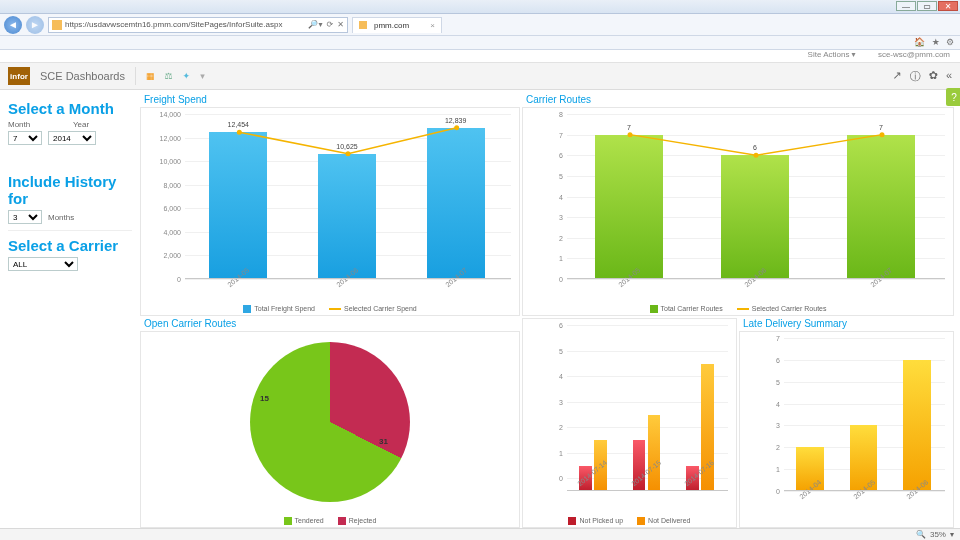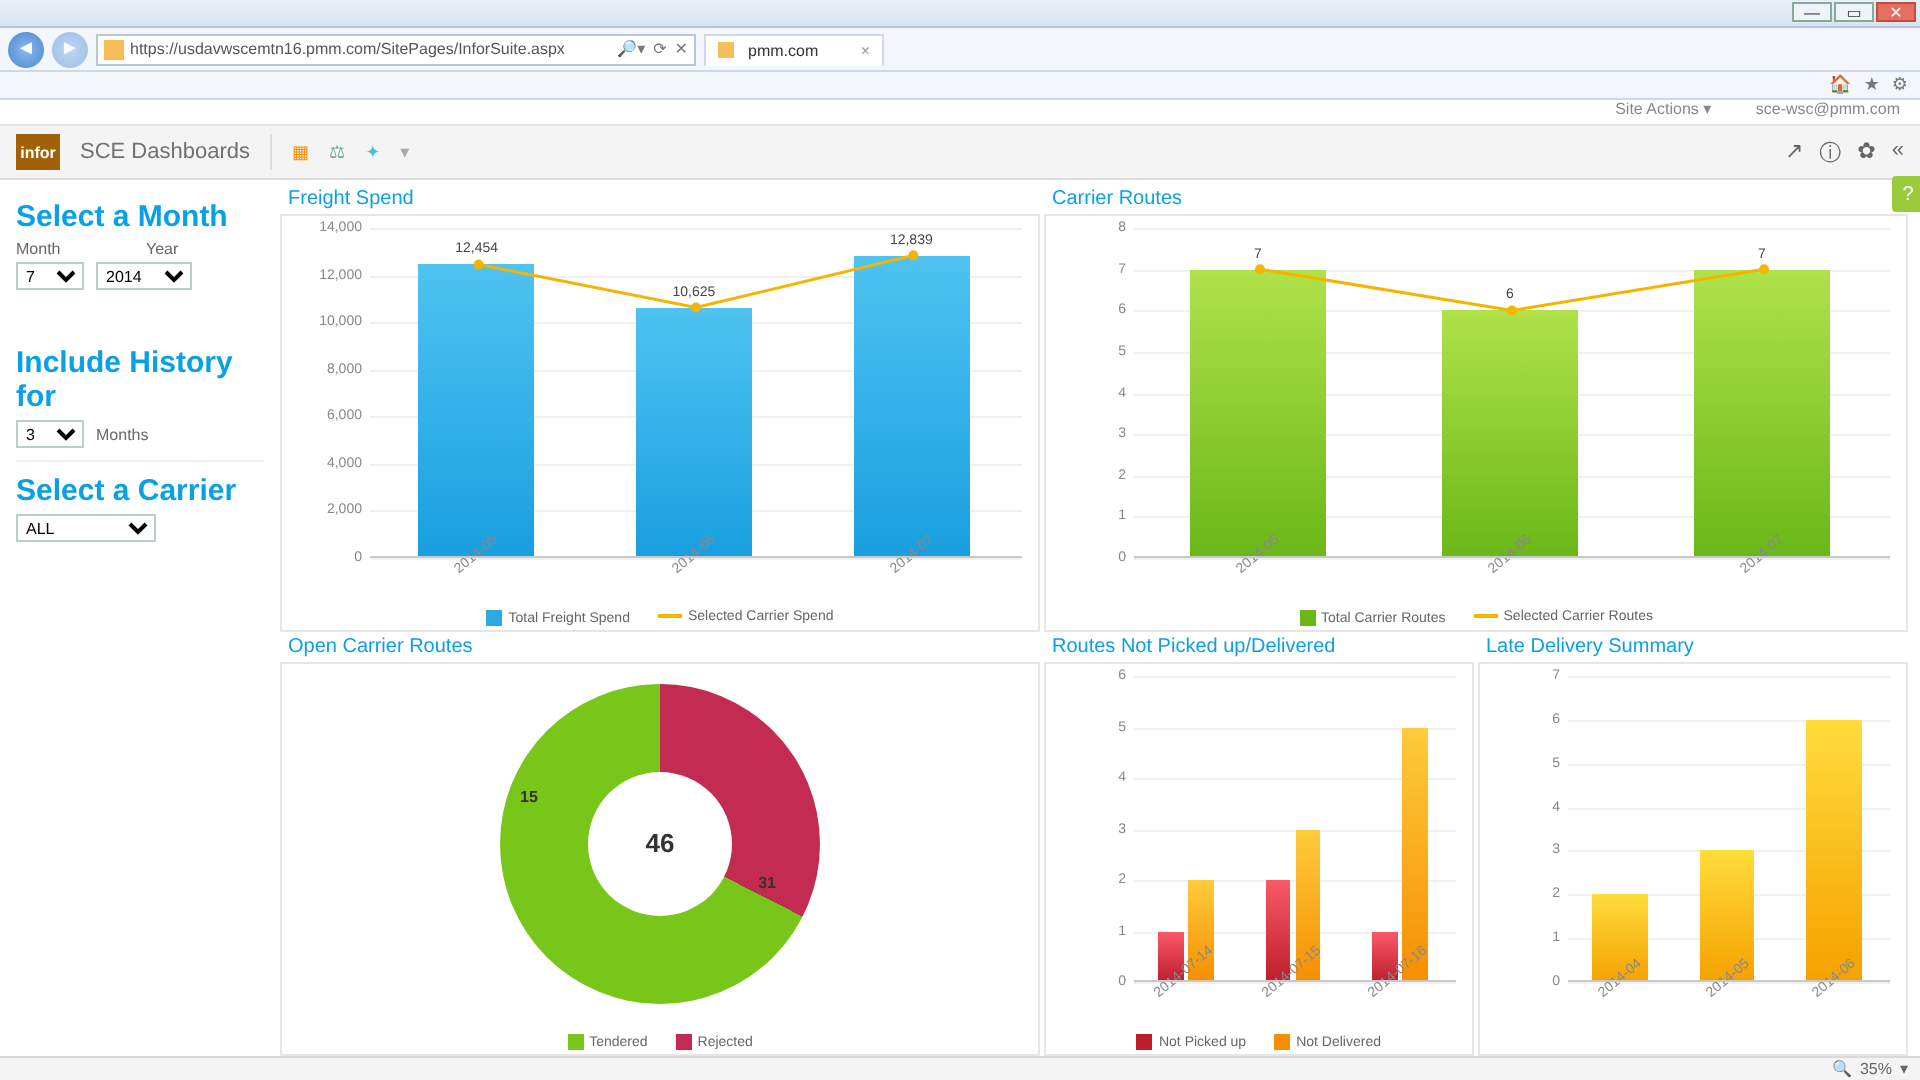--- a/index.html
+++ b/index.html
@@ -248,36 +248,32 @@
           <span><span class="sw" style="background:#f5b400;width:12px;height:2px;display:inline-block;vertical-align:middle"></span><span>Selected Carrier Routes</span></span>
         </div>
       </div>
     </div>
 
     <div class="card open">
       <div class="card-title">Open Carrier Routes</div>
       <div class="chartbox">
         <div class="donutwrap">
           <div class="donut" id="donut" style="background:conic-gradient(#c32b52 0deg 117deg, #78c61a 117deg 360deg);">
-            <div class="hole">
-                <span>46</span>
-              </div>
             <span class="slab" style="left:10px; top:52px">15</span>
             <span class="slab" style="right:22px; bottom:56px">31</span>
           </div>
         </div>
         <div class="legend">
           <span><span class="sw" style="background:#78c61a"></span><span>Tendered</span></span>
           <span><span class="sw" style="background:#c32b52"></span><span>Rejected</span></span>
         </div>
       </div>
     </div>
 
     <div class="card notpu">
-      <div class="card-title">Routes Not Picked up/Delivered</div>
       <div class="chartbox">
         <div class="plot" id="plot-notpu">
             <div class="hgrid" style="top: 153px;"></div>
             <div class="ylab" style="top: 153px;">0</div>
             <div class="hgrid" style="top: 127.5px;"></div>
             <div class="ylab" style="top: 127.5px;">1</div>
             <div class="hgrid" style="top: 102px;"></div>
             <div class="ylab" style="top: 102px;">2</div>
             <div class="hgrid" style="top: 76.5px;"></div>
             <div class="ylab" style="top: 76.5px;">3</div>

